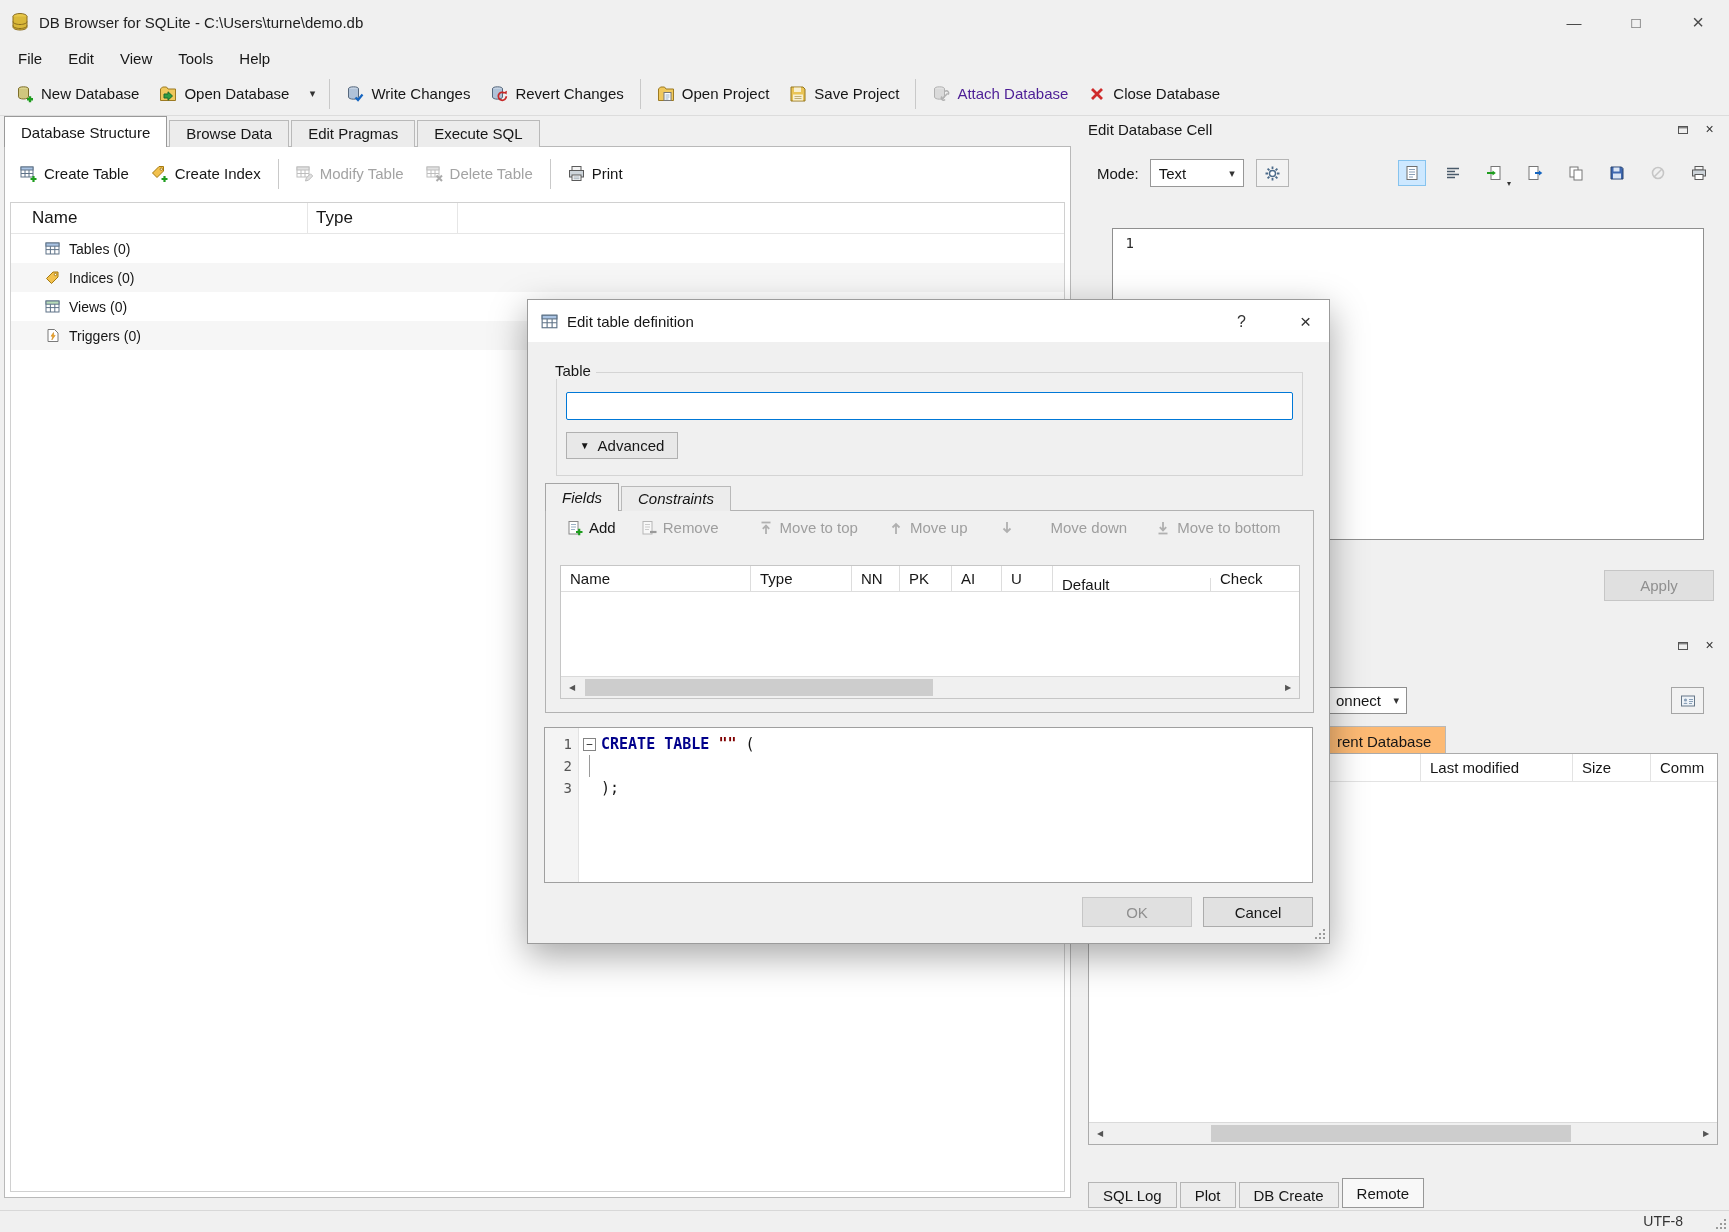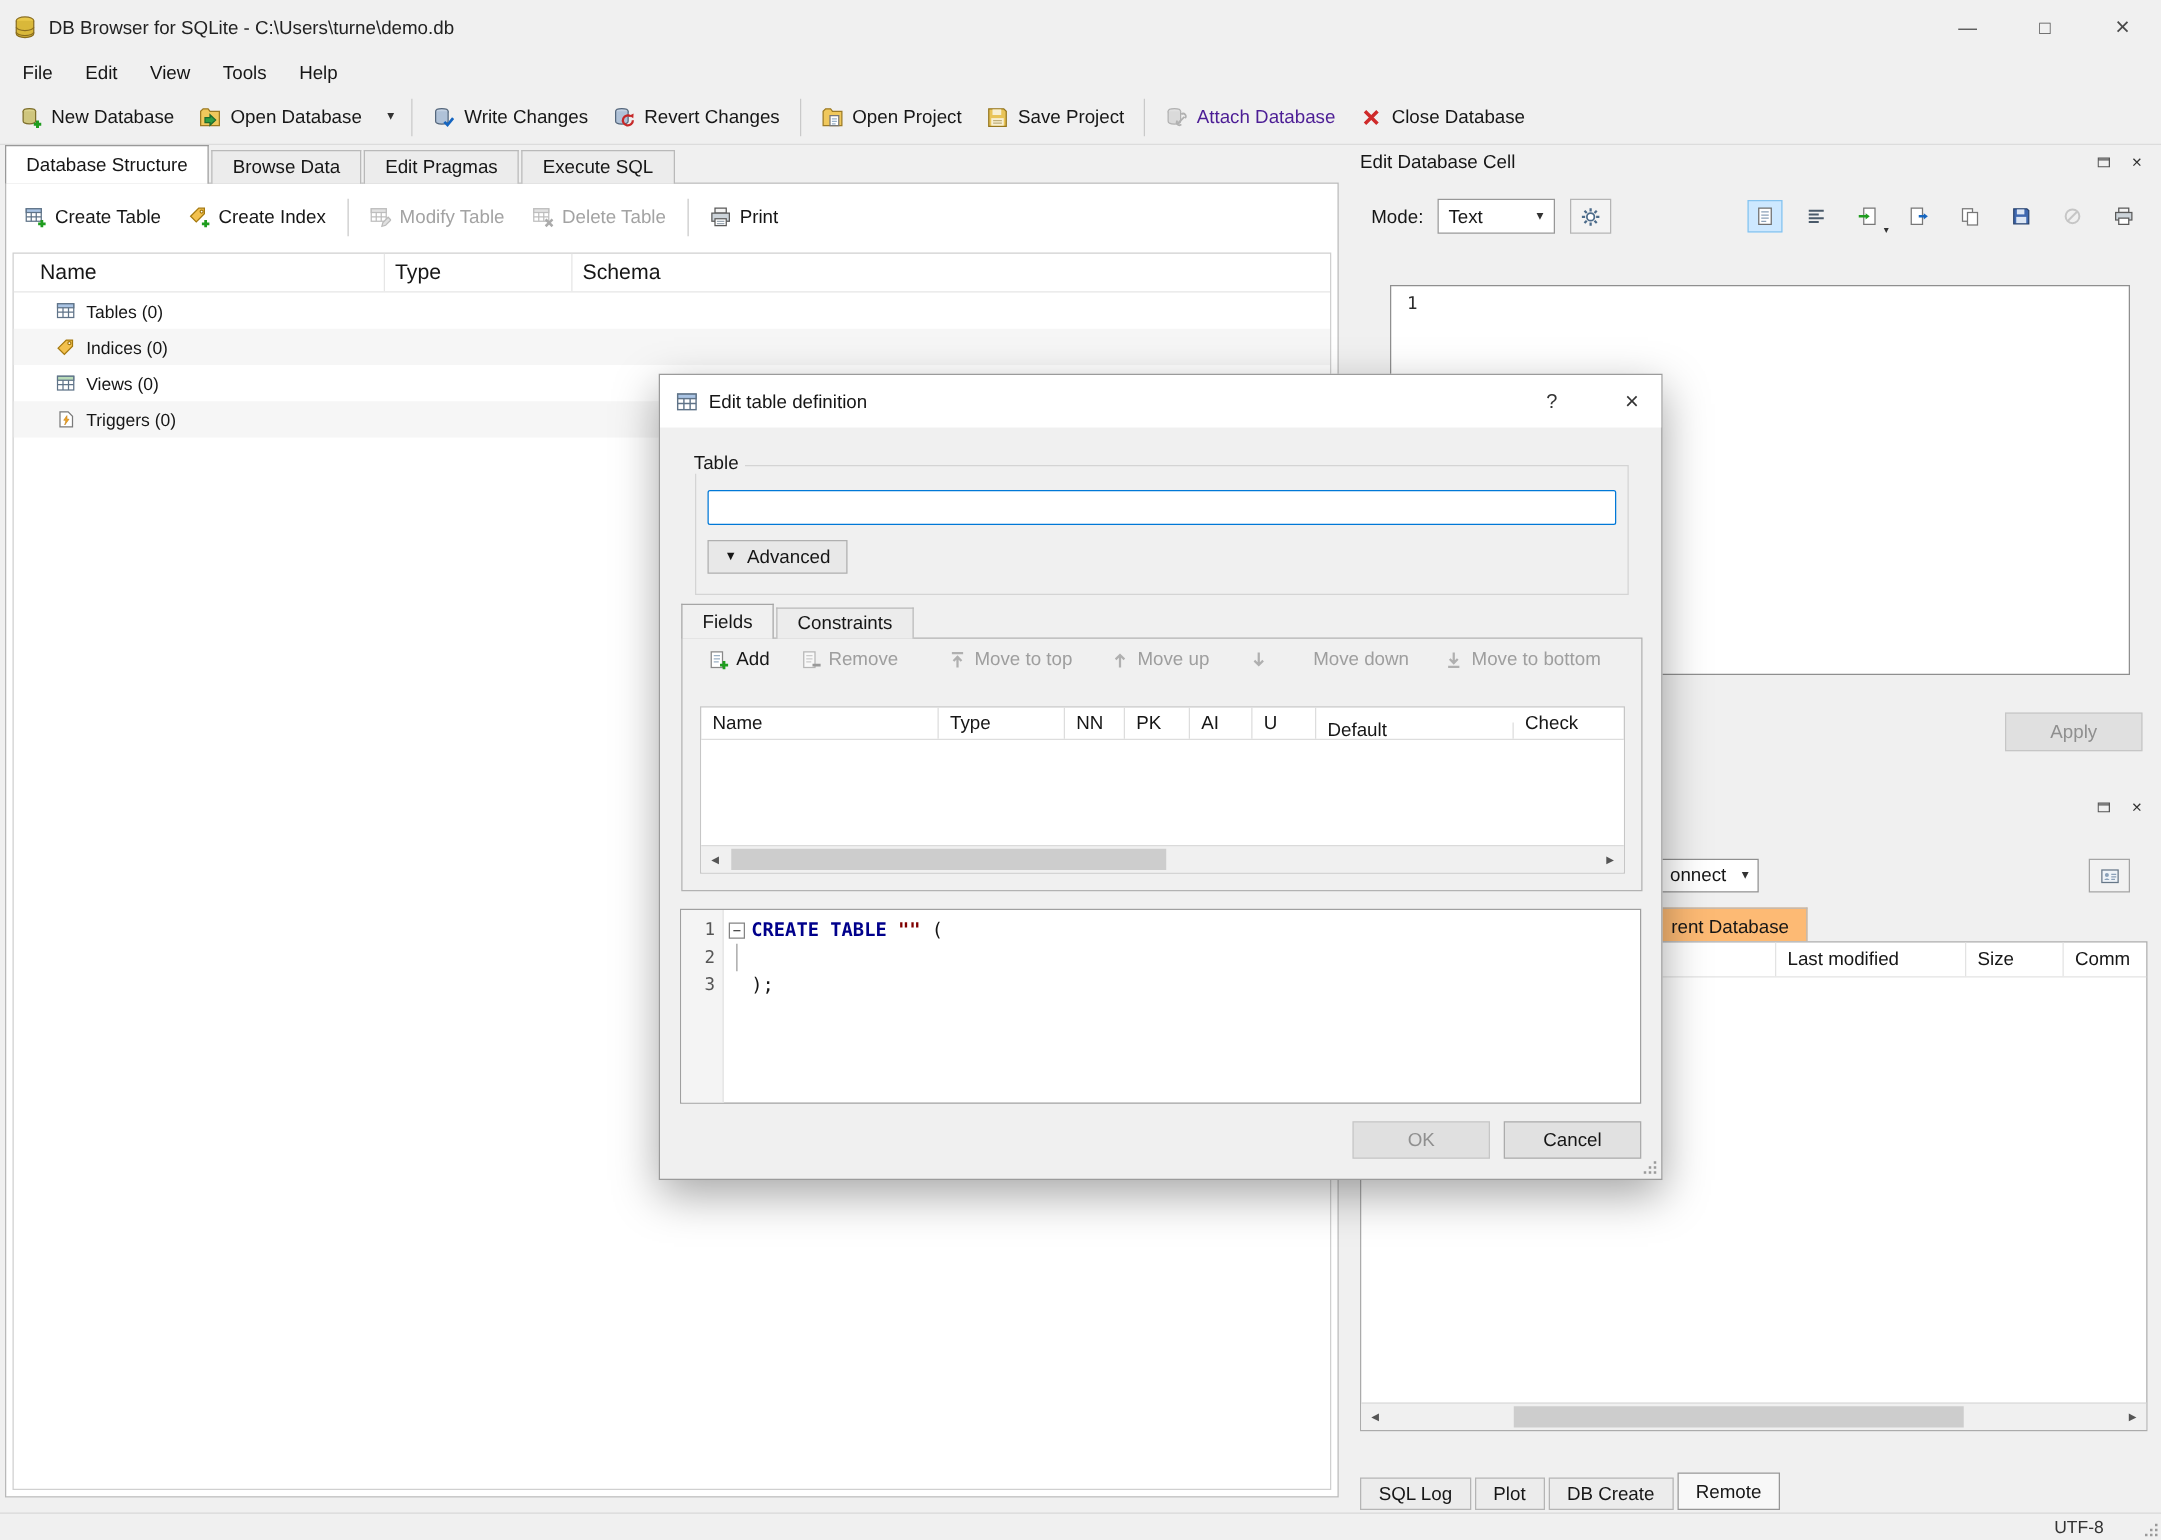--- a/index.html
+++ b/index.html
@@ -88,21 +88,21 @@
   .dlg-title{margin-left:9px;}
   .dlg-tbtn{position:absolute;top:7px;width:29px;height:29px;display:flex;align-items:center;justify-content:center;font-size:16px;color:#333;}
   .help-btn{right:73px;}
   .dlg-close{right:9px;font-size:19px;}
   .groupbox{position:absolute;left:28px;top:72px;width:747px;height:104px;border:1px solid #d4d4d4;}
   .groupbox-label{position:absolute;left:22px;top:62px;background:#f0f0f0;padding:0 5px;z-index:1;}
   .table-input{position:absolute;left:38px;top:92px;width:727px;height:28px;border:1px solid #0078d7;border-radius:2px;background:#fff;font-size:15px;padding:0 8px;outline:none;font-family:inherit;}
   .advanced-btn{position:absolute;left:38px;top:132px;width:112px;height:27px;background:#e8e8e8;border:1px solid #b0b0b0;display:flex;align-items:center;justify-content:center;gap:8px;}
   .adv-arrow{font-size:10px;line-height:1;}
   .dlg-tabs{position:absolute;left:17px;top:183px;display:flex;align-items:flex-end;height:28px;z-index:2;}
-  .dlg-tab{padding:3px 16px;border:1px solid #b9b9b9;border-bottom:none;background:#ececec;margin-right:2px;height:25px;}
+  .dlg-tab{padding:3px 16px;border:1px solid #b9b9b9;border-bottom:none;background:#ececec;margin-right:2px;height:25px;font-style:italic;}
   .dlg-tab.active{background:#f0f0f0;height:28px;border-color:#a5a5a5;padding-top:5px;}
   .fields-frame{position:absolute;left:17px;top:210px;width:769px;height:203px;border:1px solid #b2b2b2;}
   .fields-toolbar{position:absolute;left:0;top:8px;height:30px;display:flex;align-items:flex-start;}
   .fbtn{display:flex;align-items:center;gap:6px;white-space:nowrap;}
   .fbtn.disabled{color:#9e9e9e;}
   .fbtn.disabled svg{opacity:.55;filter:grayscale(1);}
   .fields-table{position:absolute;left:14px;top:54px;width:740px;height:134px;border:1px solid #c6c6c6;background:#fff;}
   .ft-header{display:flex;height:26px;border-bottom:1px solid #ddd;}
   .ft-hcell{display:flex;align-items:center;padding-left:9px;border-right:1px solid #ddd;}
   .ft-body{height:84px;background:#fff;}
@@ -298,21 +298,20 @@
         </svg>
       </span>
       <span>Print</span>
     </div>
   </div>
 
   <div class="tree-frame">
     <div class="tree-header">
       <div class="tree-hcell first" style="width:297px;">Name</div>
       <div class="tree-hcell" style="width:150px;">Type</div>
-      <div class="tree-hcell" style="flex:1;border-right:none;">Schema</div>
     </div>
     <div class="tree-row">
       <span>
         <svg width="15" height="15" viewBox="0 0 15 15">
           <rect x="1" y="2" width="13" height="11" fill="#fff" stroke="#5f7388"></rect>
           <rect x="1" y="2" width="13" height="3.2" fill="#aac4e4" stroke="#5f7388"></rect>
           <path d="M1 8.6h13M5.4 5.2v7.8M9.8 5.2v7.8" stroke="#5f7388" fill="none"></path>
         </svg>
       </span>
       <span>Tables (0)</span>

